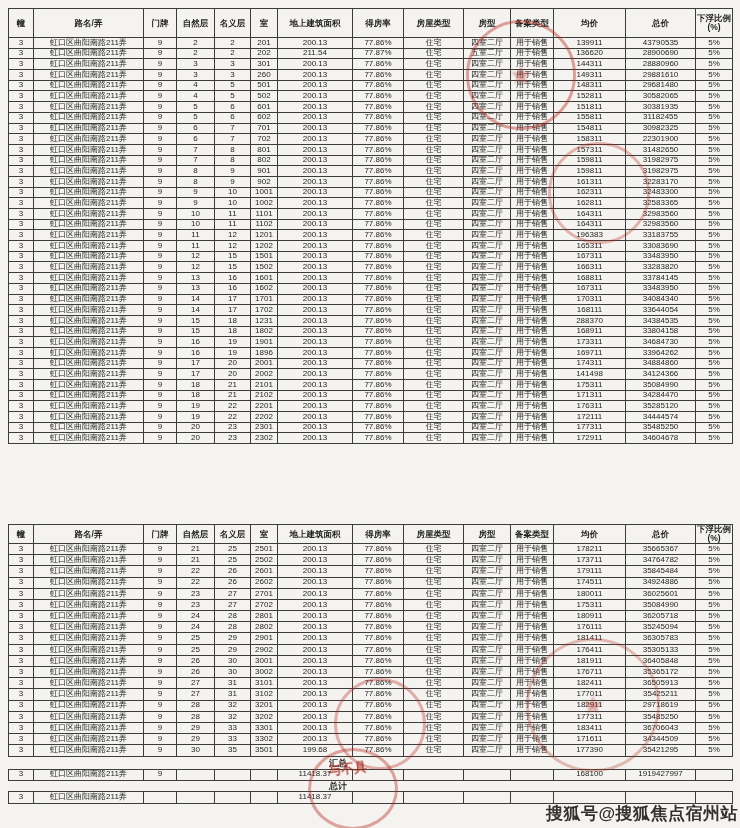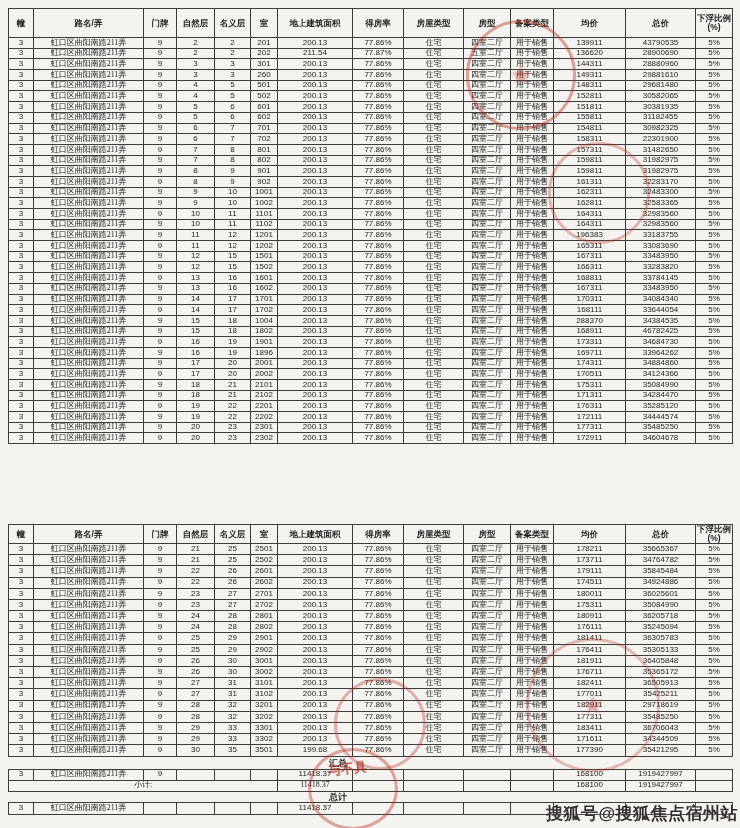--- a/index.html
+++ b/index.html
@@ -14,21 +14,21 @@
   #t1 th{height:28px;}
   #t1 td{height:9.7px;}
   #t2{margin-top:80px;}
   #t2 th{height:17px;}
   #t2 td{height:10.2px;}
   #sumTable td{height:10px;}
   #totalTable td{height:11px;}
   .band-label{width:724px;text-align:center;font-size:9px;font-weight:bold;color:#1f1f1f;
        height:12px;line-height:12px;transform:translateX(-32px);}
   .band-label.small{height:10px;line-height:10px;}
-  .roadcell{font-weight:bold;font-family:Liberation Serif, serif;}
+  .roadcell{font-weight:bold;}
   
   .stamp{position:absolute;border-radius:50%;border:3px solid rgba(186,42,30,.42);
        filter:blur(.7px);pointer-events:none;display:flex;align-items:center;justify-content:center;}
   .stamp .star{color:rgba(186,42,30,.38);font-size:26px;filter:blur(1px);}
   #stampA{left:466px;top:20px;width:104px;height:104px;}
   #stampB{left:548px;top:142px;width:96px;height:96px;border-color:rgba(186,42,30,.32);}
   #stampC{left:526px;top:638px;width:128px;height:128px;border-color:rgba(176,56,38,.30);}
   #stampD{left:334px;top:678px;width:86px;height:86px;border-color:rgba(186,42,30,.34);}
   #stampE{left:308px;top:748px;width:84px;height:76px;border-color:rgba(186,42,30,.40);}
   .stamp-fragment{position:absolute;left:328px;top:760px;font-size:13px;font-weight:bold;
@@ -494,21 +494,21 @@
           <td>168111</td>
           <td>33644054</td>
           <td>5%</td>
         </tr>
         <tr>
           <td>3</td>
           <td class="roadcell">虹口区曲阳南路211弄</td>
           <td>9</td>
           <td>15</td>
           <td>18</td>
-          <td>1004</td>
+          <td>1231</td>
           <td>200.13</td>
           <td>77.86%</td>
           <td>住宅</td>
           <td>四室二厅</td>
           <td>用于销售</td>
           <td>288370</td>
           <td>34384535</td>
           <td>5%</td>
         </tr>
         <tr>
@@ -517,21 +517,21 @@
           <td>9</td>
           <td>15</td>
           <td>18</td>
           <td>1802</td>
           <td>200.13</td>
           <td>77.86%</td>
           <td>住宅</td>
           <td>四室二厅</td>
           <td>用于销售</td>
           <td>168911</td>
-          <td>46782425</td>
+          <td>33804158</td>
           <td>5%</td>
         </tr>
         <tr>
           <td>3</td>
           <td class="roadcell">虹口区曲阳南路211弄</td>
           <td>9</td>
           <td>16</td>
           <td>19</td>
           <td>1901</td>
           <td>200.13</td>
@@ -580,21 +580,21 @@
           <td class="roadcell">虹口区曲阳南路211弄</td>
           <td>9</td>
           <td>17</td>
           <td>20</td>
           <td>2002</td>
           <td>200.13</td>
           <td>77.86%</td>
           <td>住宅</td>
           <td>四室二厅</td>
           <td>用于销售</td>
-          <td>170511</td>
+          <td>141498</td>
           <td>34124366</td>
           <td>5%</td>
         </tr>
         <tr>
           <td>3</td>
           <td class="roadcell">虹口区曲阳南路211弄</td>
           <td>9</td>
           <td>18</td>
           <td>21</td>
           <td>2101</td>
@@ -1063,31 +1063,20 @@
           <td></td>
           <td>11418.37</td>
           <td></td>
           <td></td>
           <td></td>
           <td></td>
           <td>168100</td>
           <td>1919427997</td>
           <td></td>
         </tr>
-        <tr>
-          <td colspan="6">小计:</td>
-          <td class="roadcell">11418.37</td>
-          <td></td>
-          <td></td>
-          <td></td>
-          <td></td>
-          <td>168100</td>
-          <td>1919427997</td>
-          <td></td>
-        </tr>
       </tbody>
   </table>
 
   <div class="band-label small">总计</div>
 
   <table class="price" id="totalTable">
     <colgroup>
         <col style="width: 25px;">
         <col style="width: 110px;">
         <col style="width: 33px;">

